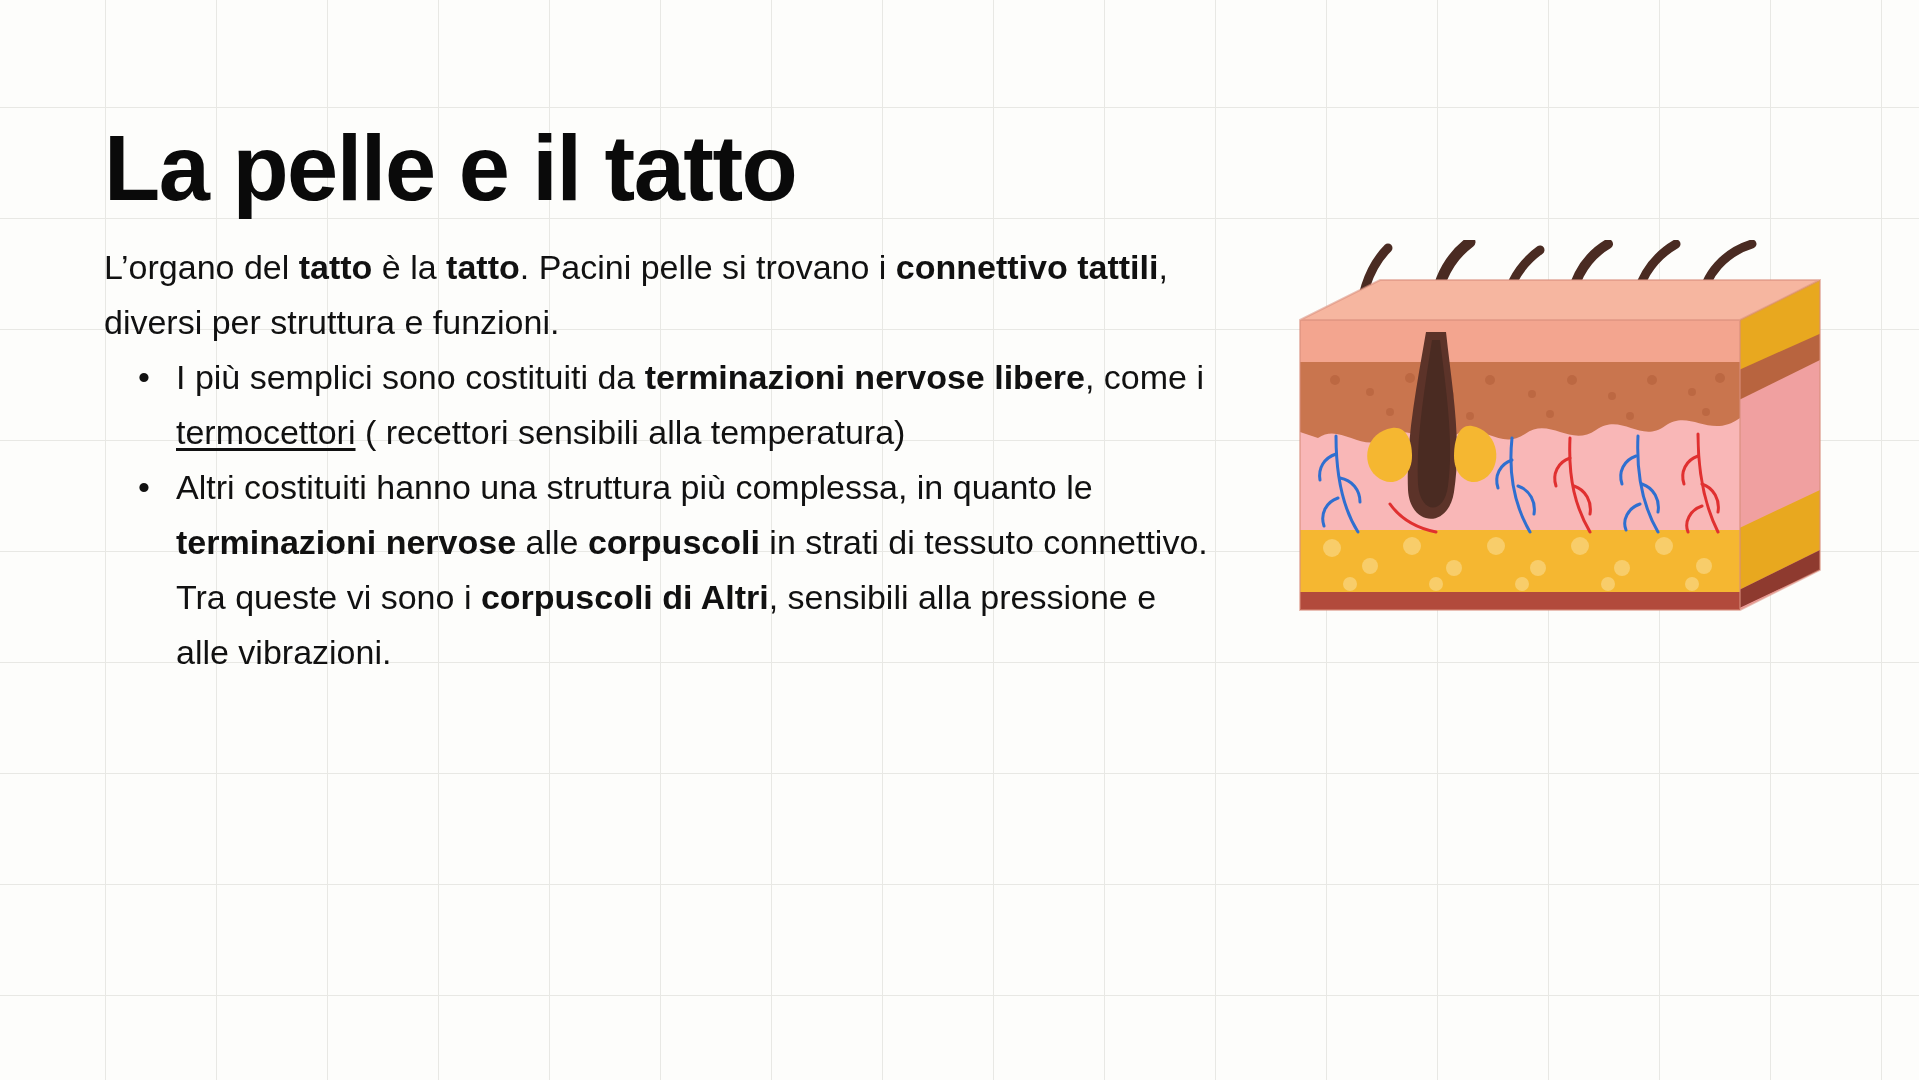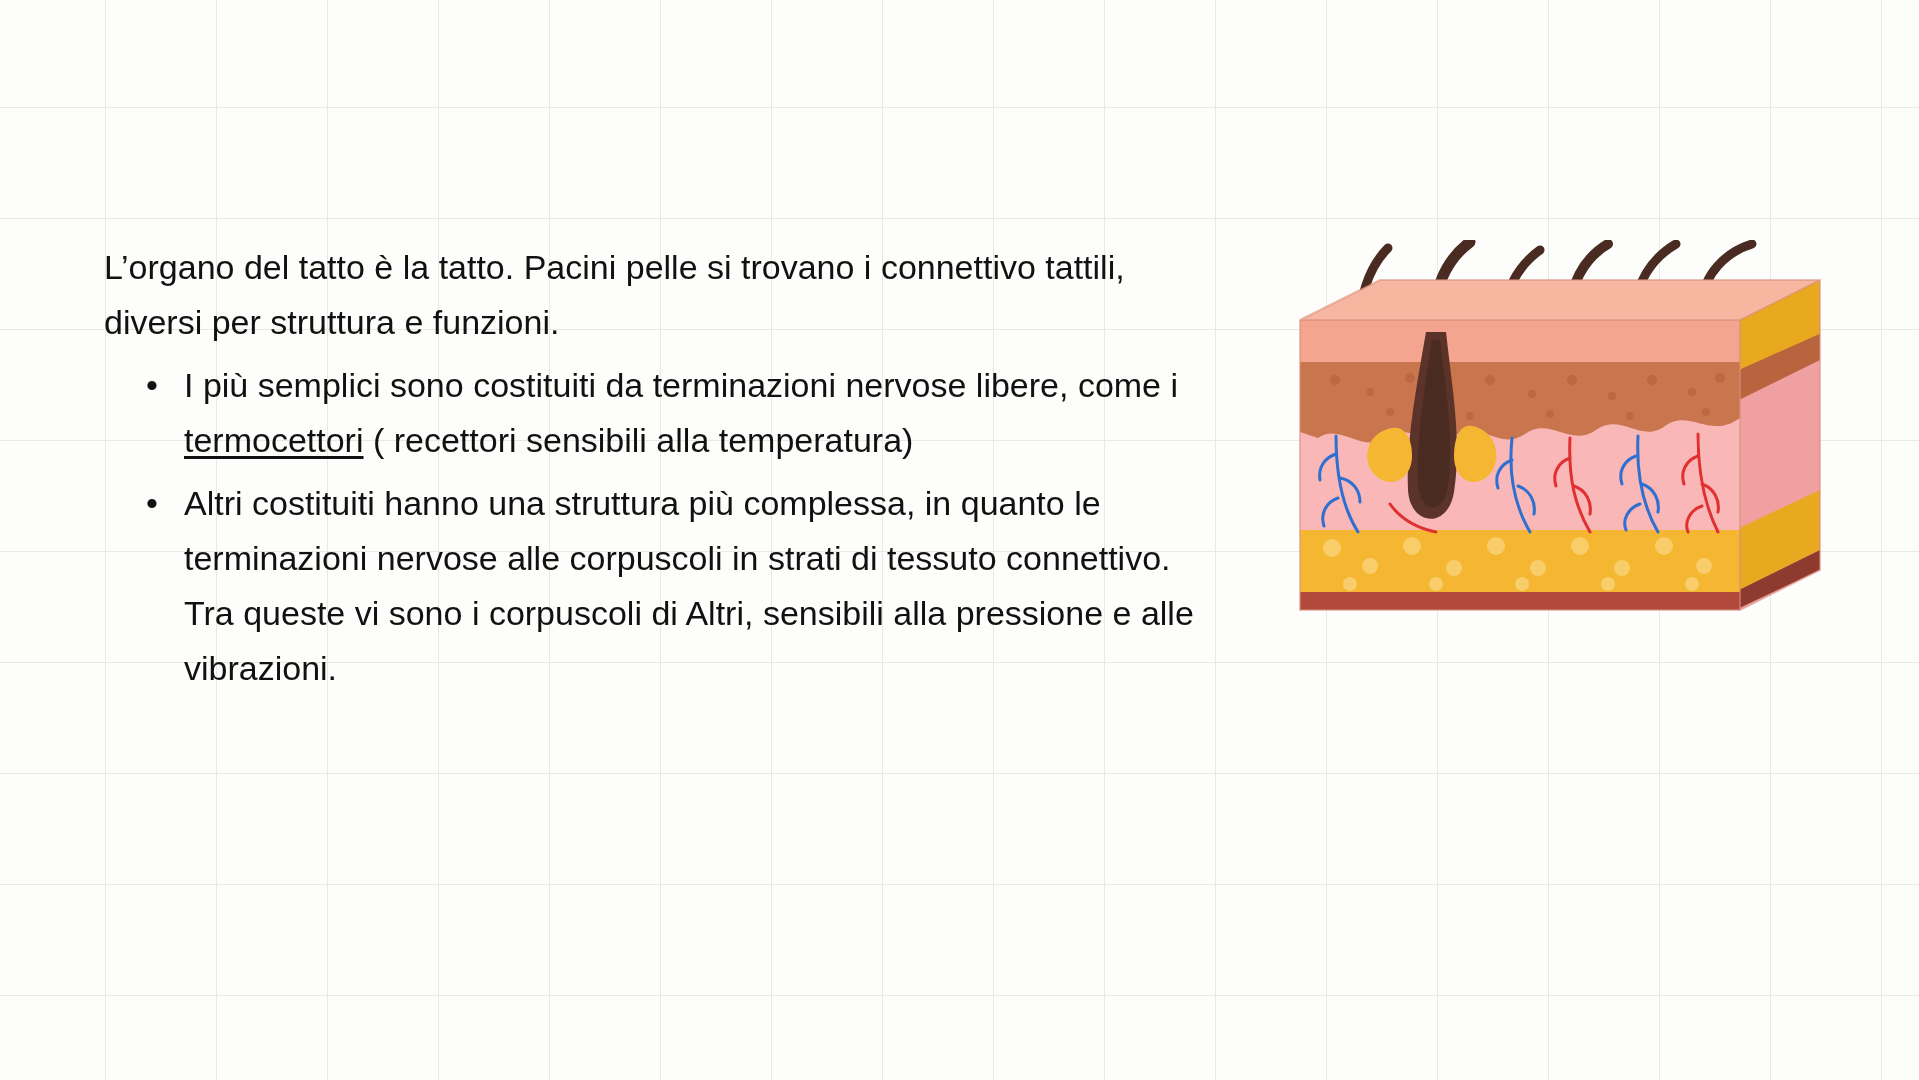--- a/index.html
+++ b/index.html
@@ -63,33 +63,33 @@
   }
 
   .bullet-list {
     margin: 0;
     padding-left: 62px;
     list-style: none;
   }
   .bullet-list li {
     position: relative;
     padding-left: 10px;
-    margin: 8px;
+    margin: 0;
   }
   .bullet-list li::before {
     content: "\2022";
     position: absolute;
     left: -28px;
     top: 0;
     font-size: 34px;
     line-height: 55px;
     color: #111111;
   }
 
-  b, strong { font-weight: 400; }
+  b, strong { font-weight: 700; }
   u { text-decoration: underline; text-underline-offset: 4px; }
 
   
   #skin-illustration {
     position: absolute;
     left: 1240px;
     top: 240px;
     width: 640px;
     height: 470px;
   }
@@ -99,20 +99,21 @@
     height: 100%;
   }
 </style>
 </head>
 <body>
 
 <div id="grid-background"></div>
 
 <div id="slide">
 
+  <h1 id="page-title">La pelle e il tatto</h1>
 
   <div id="text-column">
 
     <p class="para"><span>L’organo del </span><b>tatto</b><span> è la </span><b>tatto</b><span>. Pacini pelle si trovano i </span><b>connettivo tattili</b><span>, diversi per struttura e funzioni.</span></p>
 
     <ul class="bullet-list">
       <li><span>I più semplici sono costituiti da </span><b>terminazioni nervose libere</b><span>, come i </span><u>termocettori</u><span> ( recettori sensibili alla temperatura)</span></li>
       <li><span>Altri costituiti hanno una struttura più complessa, in quanto le </span><b>terminazioni nervose</b><span> alle </span><b>corpuscoli</b><span> in strati di tessuto connettivo. Tra queste vi sono i </span><b>corpuscoli di Altri</b><span>, sensibili alla pressione e alle vibrazioni.</span></li>
     </ul>
 

